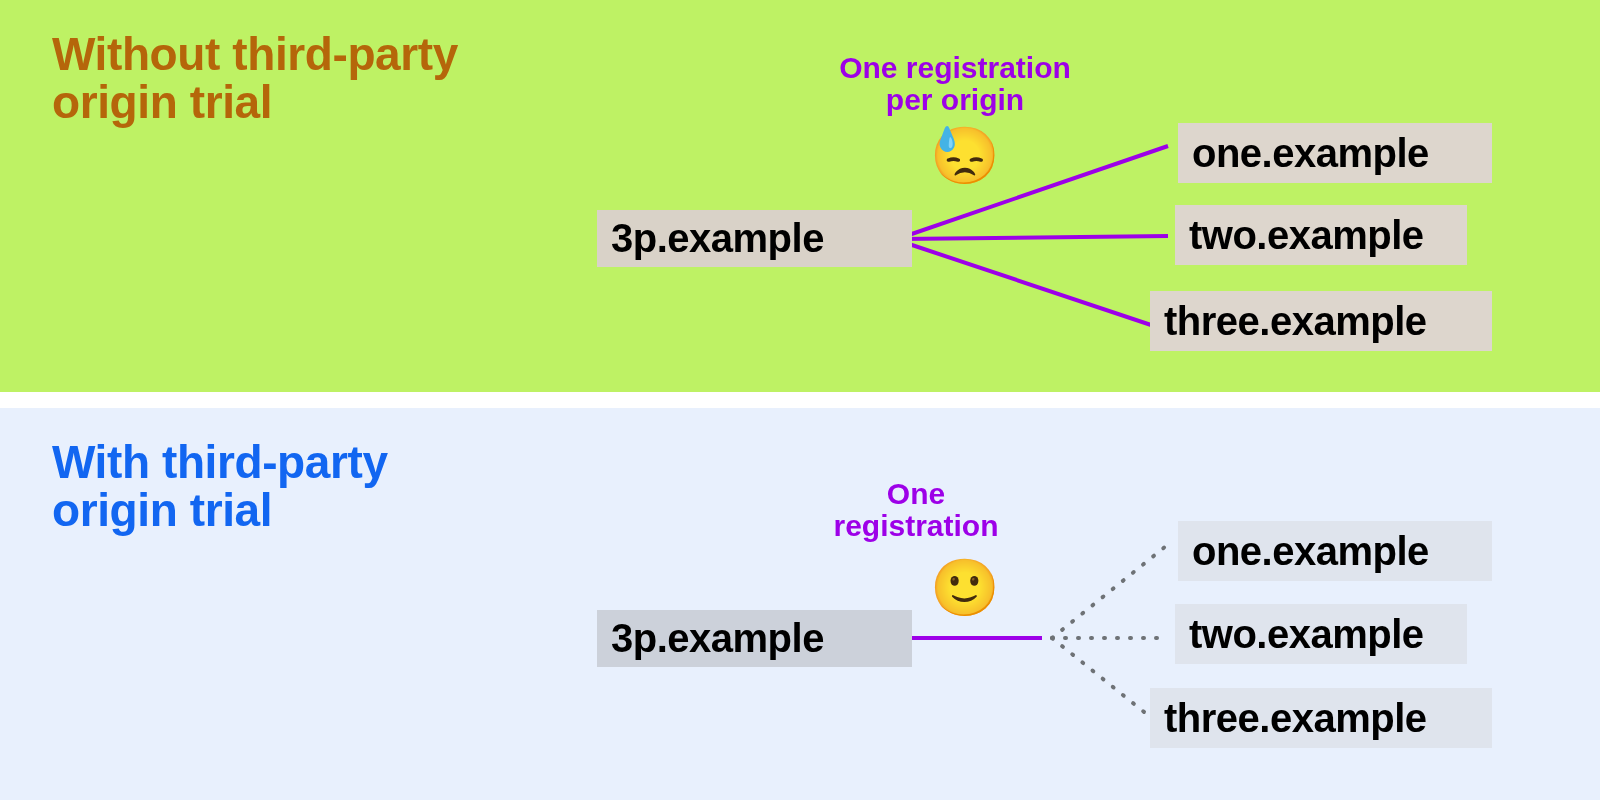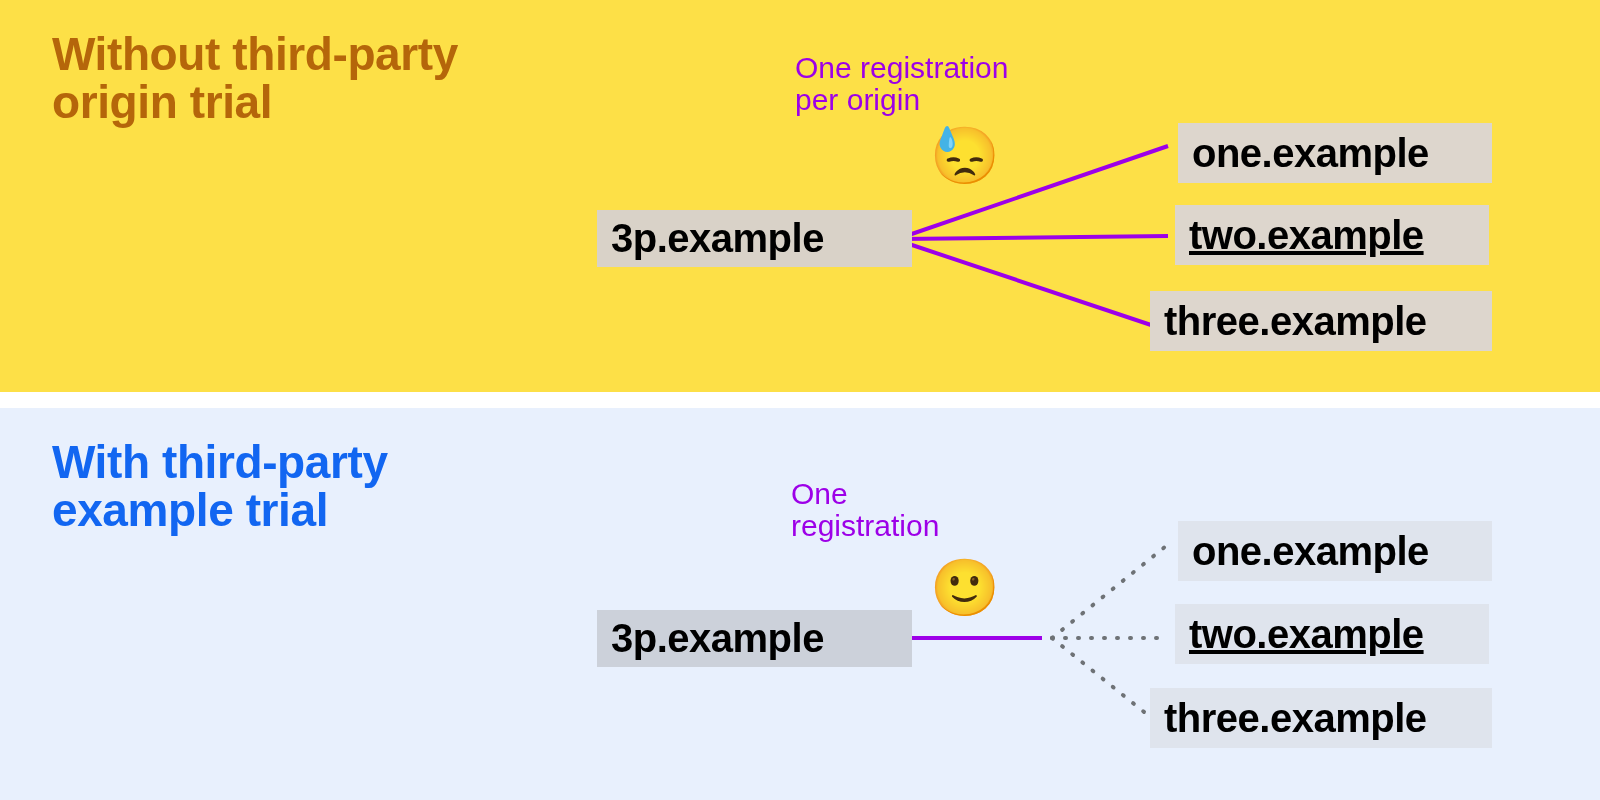--- a/index.html
+++ b/index.html
@@ -21,21 +21,21 @@
 
   .panel {
     position: absolute;
     left: 0;
     width: 1600px;
     overflow: hidden;
   }
   .panel-top {
     top: 0;
     height: 392px;
-    background: #fde047;
+    background: #bef264;
   }
   .panel-bottom {
     top: 408px;
     height: 392px;
     background: #e8f0fd;
   }
 
   .panel-title {
     position: absolute;
     font-weight: bold;
@@ -52,23 +52,23 @@
   }
   .title-bottom {
     left: 52px;
     top: 30px;
     font-size: 46px;
     color: #1266f1;
   }
 
   .annot {
     position: absolute;
-    font-weight: normal;
+    font-weight: bold;
     color: #9d00e8;
-    text-align: left;
+    text-align: center;
     line-height: 1.08;
     white-space: pre-line;
   }
   .annot-top {
     left: 795px;
     top: 52px;
     width: 320px;
     font-size: 30px;
   }
   .annot-bottom {
@@ -111,21 +111,21 @@
 
   .node-root {
     left: 597px;
     width: 315px;
     height: 57px;
   }
   .panel-top .node-root { top: 210px; }
   .panel-bottom .node-root { top: 202px; }
 
   .node-one   { left: 1178px; width: 314px; height: 60px; }
-  .node-two   { left: 1175px; width: 314px; height: 60px; text-decoration: underline; }
+  .node-two   { left: 1175px; width: 292px; height: 60px; }
   .node-three { left: 1150px; width: 342px; height: 60px; }
 
   .panel-top .node-one   { top: 123px; }
   .panel-top .node-two   { top: 205px; }
   .panel-top .node-three { top: 291px; }
 
   .panel-bottom .node-one   { top: 113px; }
   .panel-bottom .node-two   { top: 196px; }
   .panel-bottom .node-three { top: 280px; }
 
@@ -171,21 +171,21 @@
   <section class="panel panel-bottom">
 
     <svg class="edges" viewBox="0 0 1600 392" width="1600" height="392">
       <line x1="912" y1="230" x2="1042" y2="230" stroke="#9d00e8" stroke-width="4"></line>
       <line x1="1052" y1="230" x2="1166" y2="138" stroke="#6e7276" stroke-width="4" stroke-linecap="round" stroke-dasharray="1 12"></line>
       <line x1="1052" y1="230" x2="1166" y2="230" stroke="#6e7276" stroke-width="4" stroke-linecap="round" stroke-dasharray="1 12"></line>
       <line x1="1052" y1="230" x2="1164" y2="320" stroke="#6e7276" stroke-width="4" stroke-linecap="round" stroke-dasharray="1 12"></line>
     </svg>
 
     <h2 class="panel-title title-bottom">With third-party
-example trial</h2>
+origin trial</h2>
 
     <div class="annot annot-bottom">One
 registration</div>
 
     <div class="emoji emoji-bottom">🙂</div>
 
     <div class="node node-root">3p.example</div>
 
     <div class="node node-one">one.example</div>
 

